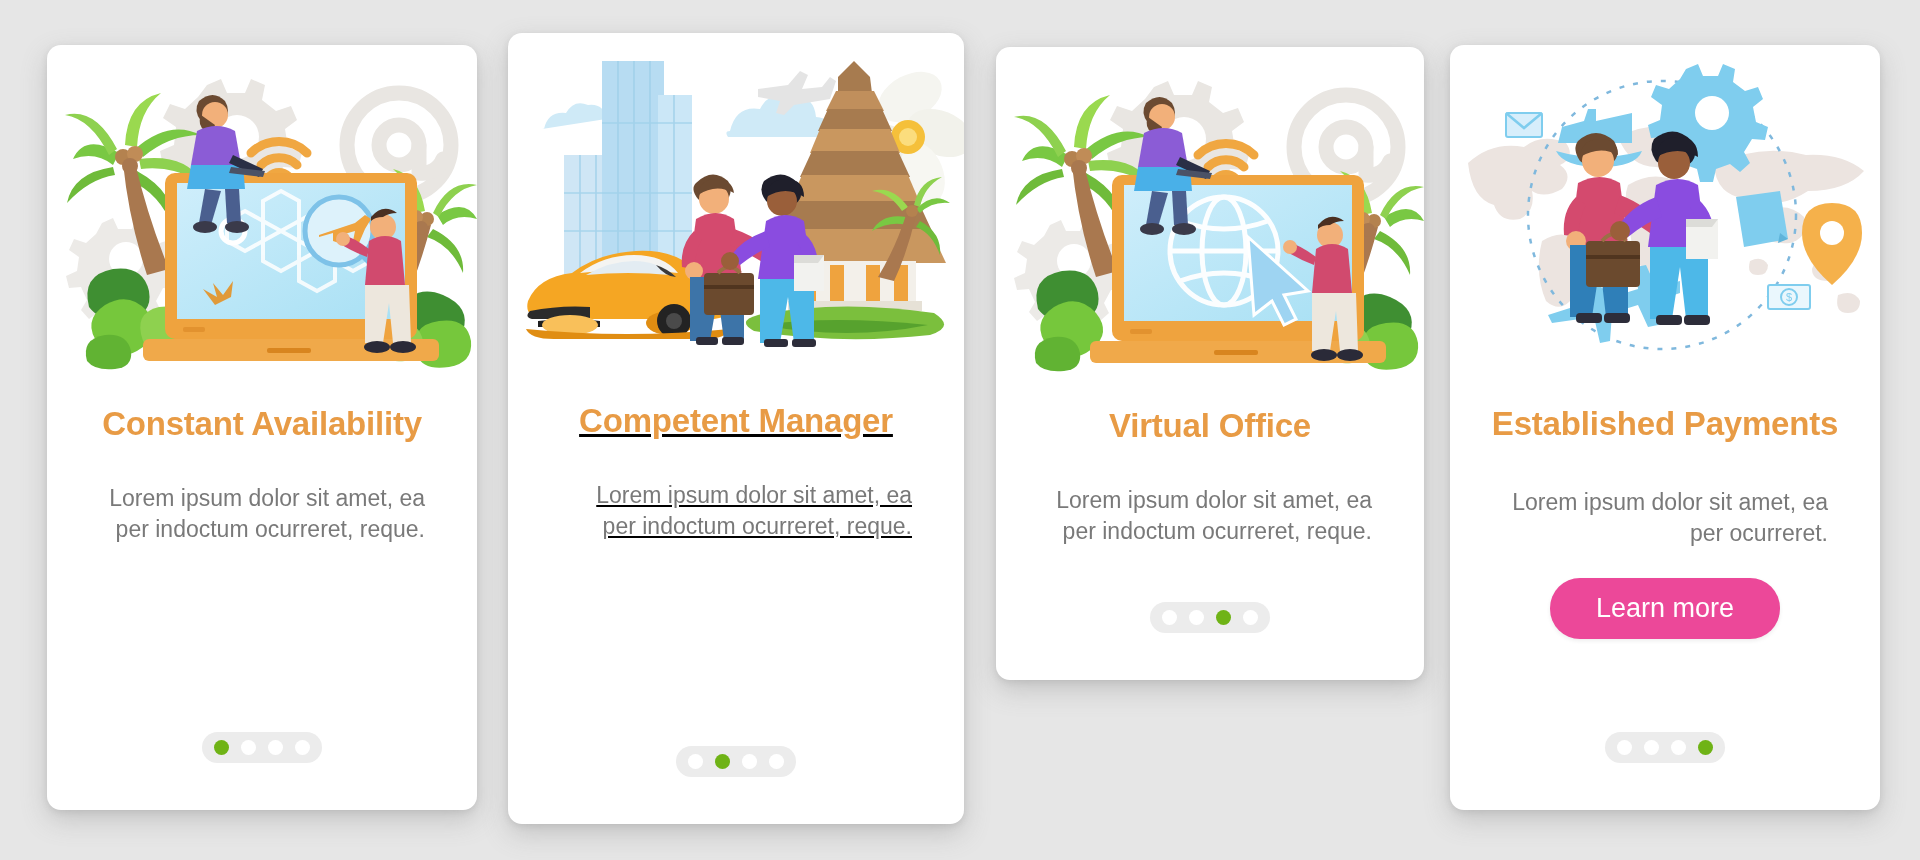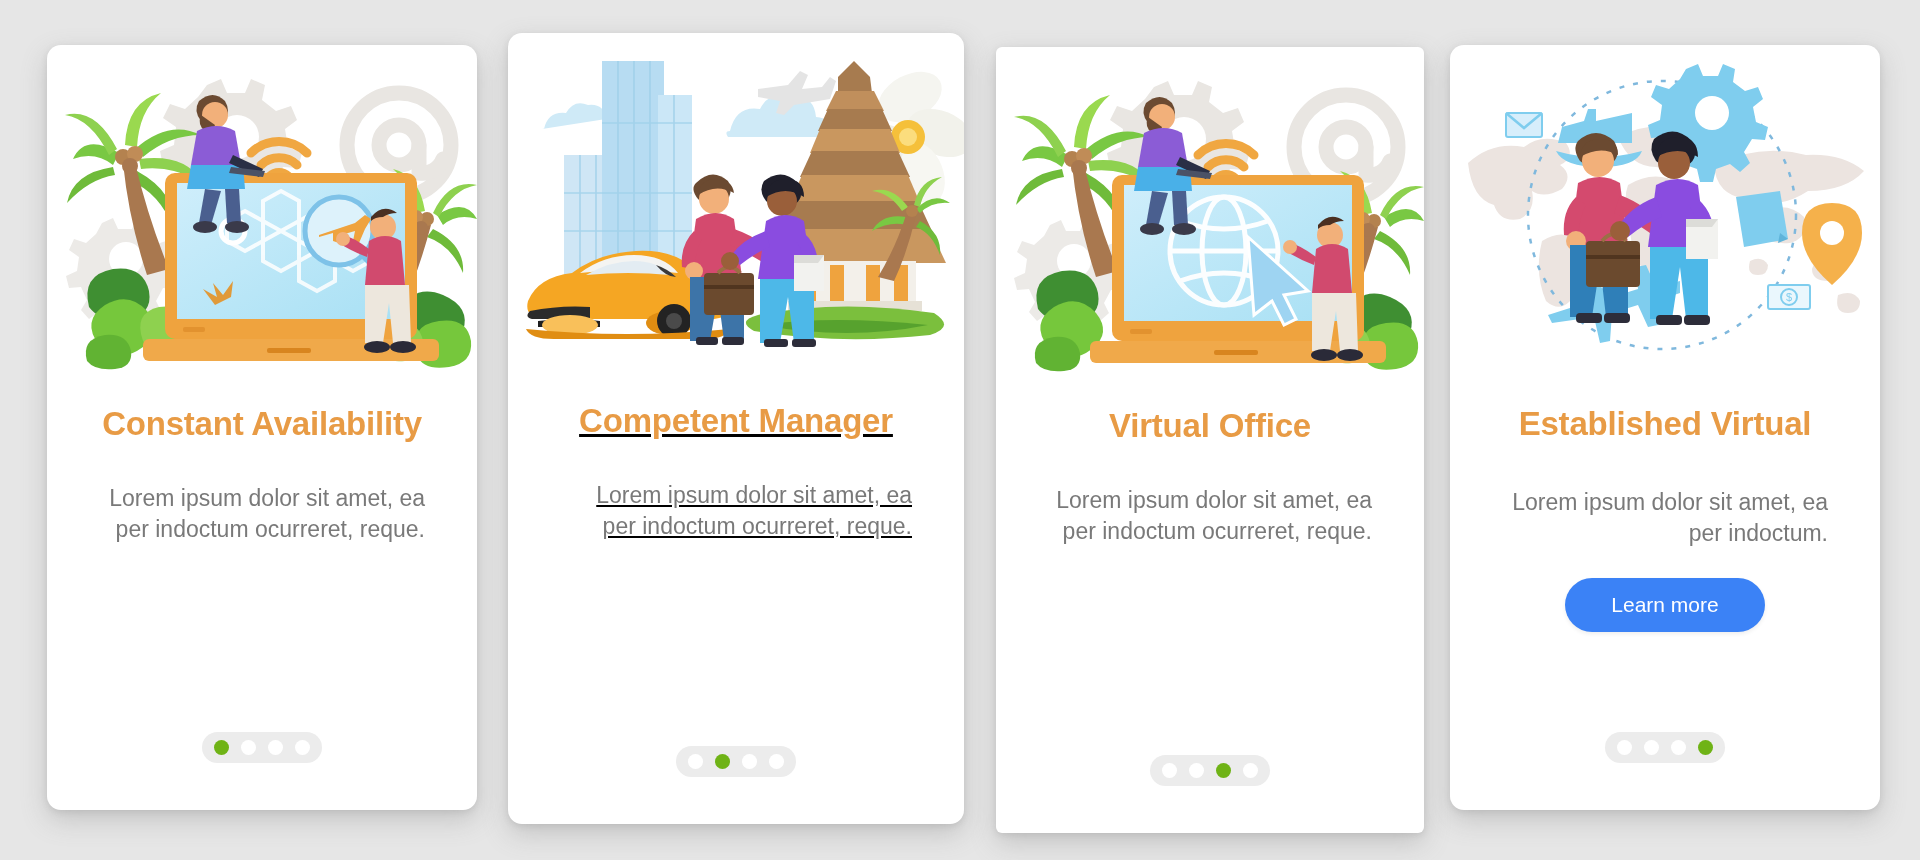--- a/index.html
+++ b/index.html
@@ -21,21 +21,21 @@
     border-radius: 14px;
     box-shadow: 0 10px 26px rgba(120,120,120,0.30), 0 2px 6px rgba(120,120,120,0.18);
     display: flex;
     flex-direction: column;
     align-items: center;
     overflow: hidden;
   }
   
   #card-1 { left: 47px;  top: 45px;  width: 430px; height: 765px; }
   #card-2 { left: 508px; top: 33px;  width: 456px; height: 791px; text-decoration: underline; }
-  #card-3 { left: 996px; top: 47px;  width: 428px; height: 786px; border-radius: 6px; }
+  #card-3 { left: 996px; top: 47px;  width: 428px; height: 633px; }
   #card-4 { left: 1450px;top: 45px;  width: 430px; height: 765px; }
 
   .illus {
     position: relative;
     width: 100%;
     height: 330px;
     flex: none;
     overflow: hidden;
   }
   #card-2 .illus { height: 345px; }
@@ -59,23 +59,23 @@
     line-height: 1.33;
     text-align: right;
     padding: 0 52px;
     margin-top: 38px;
   }
   #card-4 .card-body { margin-top: 42px; }
 
   .cta-wrap { margin-top: 30px; }
   .cta-button {
     display: inline-block;
-    background: #3b82f6;
+    background: #ec4899;
     color: #ffffff;
-    font-size: 21px;
+    font-size: 27px;
     border: none;
     border-radius: 30px;
     padding: 15px 46px;
     cursor: pointer;
     font-family: "Liberation Sans", sans-serif;
     box-shadow: 0 2px 4px rgba(0,0,0,0.07);
   }
 
   .pager {
     position: absolute;
@@ -582,22 +582,22 @@
           <rect x="206" y="270" width="26" height="10" rx="4" fill="#2d2d3a"></rect>
           <rect x="234" y="270" width="26" height="10" rx="4" fill="#2d2d3a"></rect>
           <g>
             <path d="M236 174 l32 0 l0 40 l-32 0z" fill="#f2f2ef"></path>
             <path d="M236 174 l32 0 l-6 8 l-26 0z" fill="#dcdcd8"></path>
           </g>
         </g>
       </svg>
     </div>
 
-    <div class="card-title">Established Virtual</div>
-    <div class="card-body">Lorem ipsum dolor sit amet, ea per indoctum.</div>
+    <div class="card-title">Established Payments</div>
+    <div class="card-body">Lorem ipsum dolor sit amet, ea per ocurreret.</div>
 
     <div class="cta-wrap">
       <button class="cta-button">Learn more</button>
     </div>
 
     <div class="pager">
       <span class="dot"></span>
       <span class="dot"></span>
       <span class="dot"></span>
       <span class="dot active"></span>

